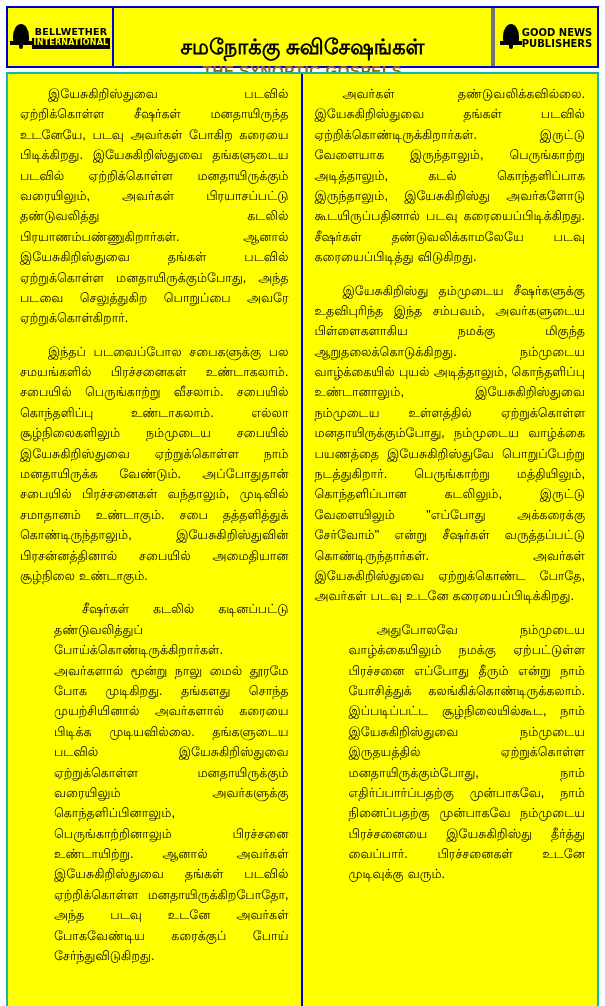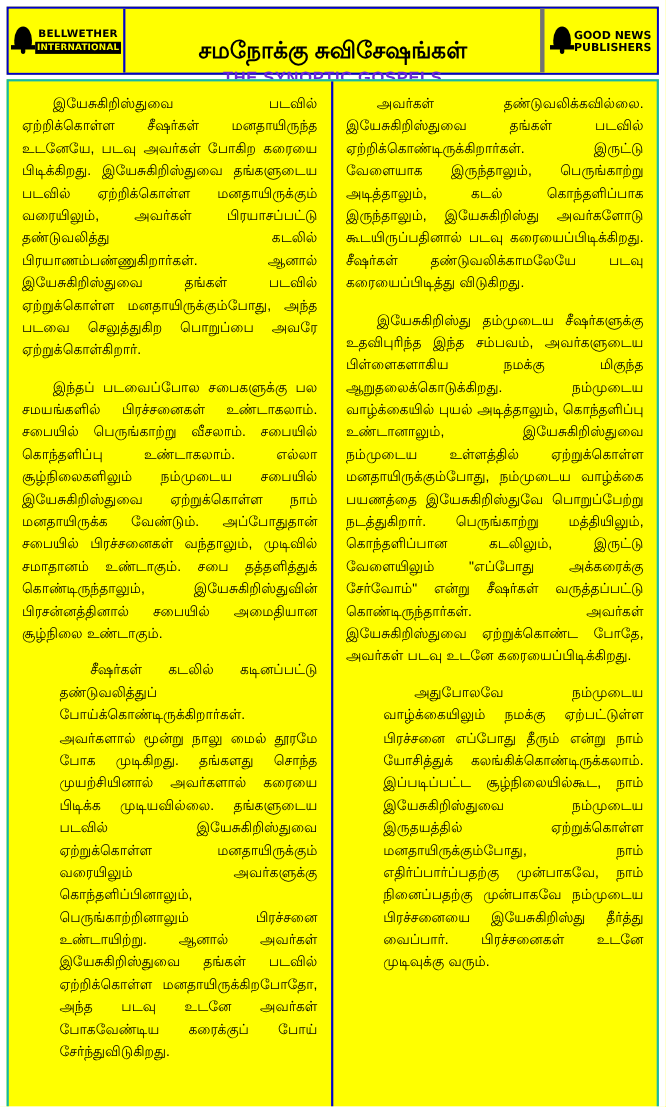--- a/index.html
+++ b/index.html
@@ -125,21 +125,21 @@
     font-weight: bold;
     color: #000000;
     line-height: 1.15;
     text-align: center;
     font-family: "Liberation Sans", sans-serif;
   }
   .title-en {
     margin-top: 3px;
     font-size: 15px;
     font-weight: bold;
-    color: #6d28d9;
+    color: #a16207;
     letter-spacing: 0.6px;
     text-align: right;
     font-family: "Liberation Sans", sans-serif;
   }
   
   .body-frame {
     position: absolute;
     left: 6px;
     top: 72px;
     width: 593px;

